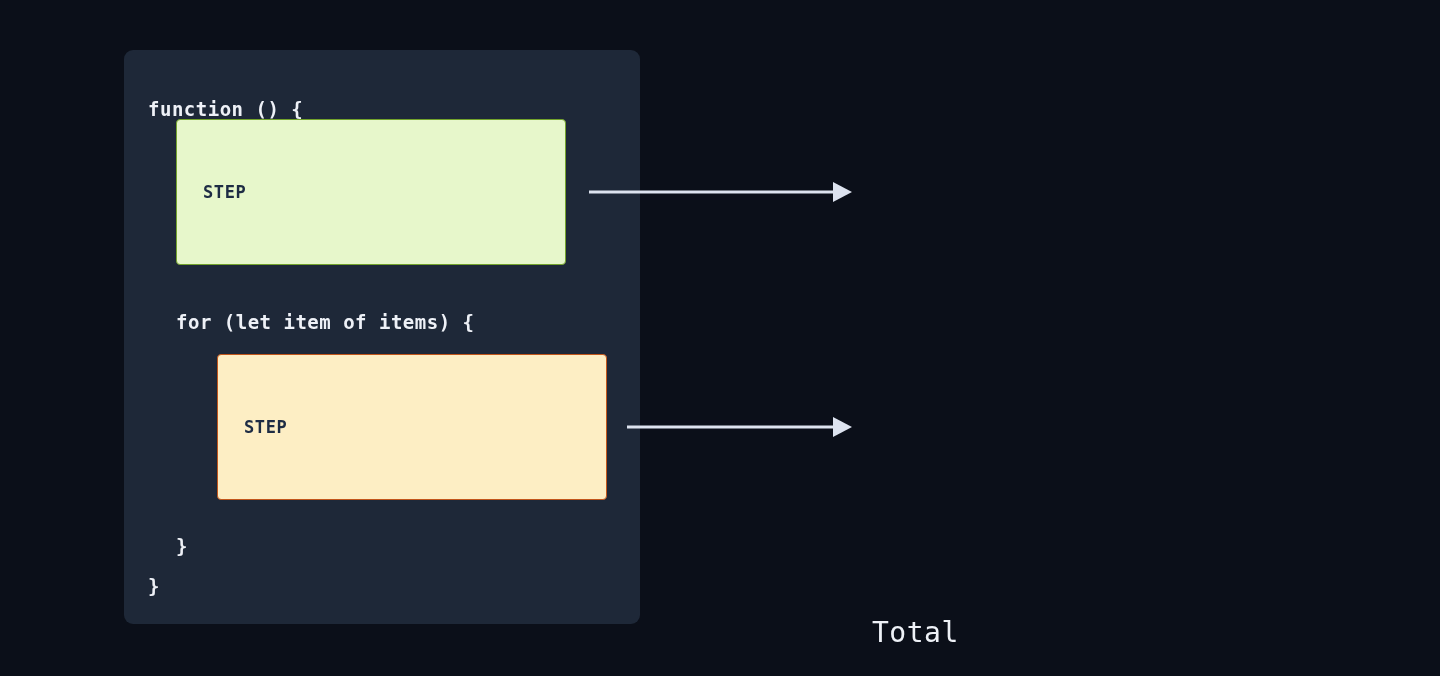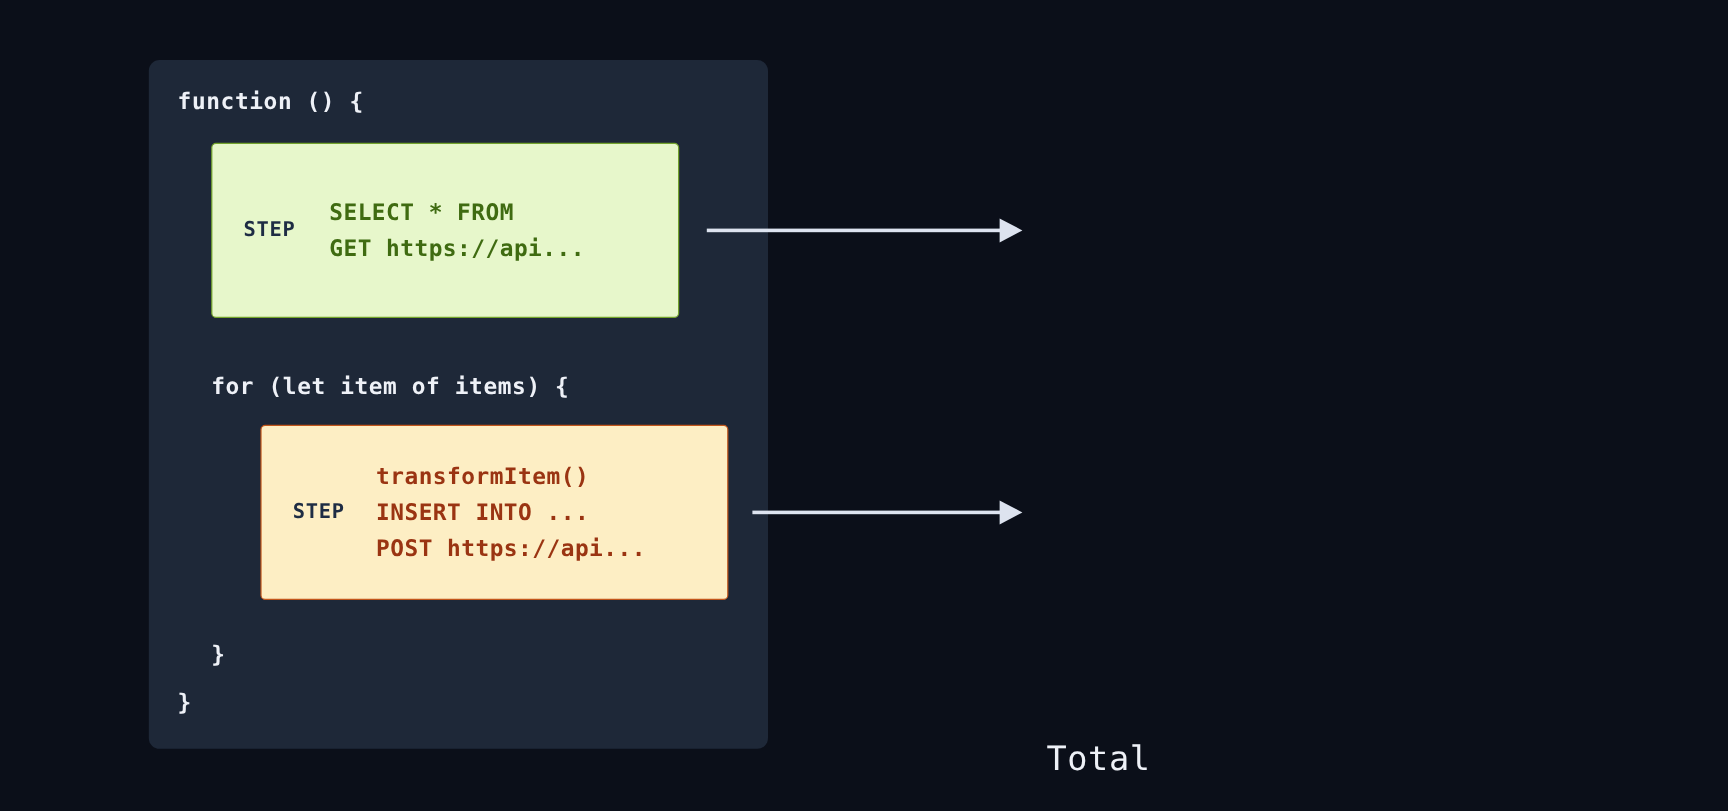--- a/index.html
+++ b/index.html
@@ -27,21 +27,21 @@
     border-radius: 9px;
   }
   .code-line {
     position: absolute;
     color: #eef1f7;
     font-weight: bold;
     font-size: 19px;
     letter-spacing: 0.5px;
     white-space: pre;
   }
-  .line-fn   { left: 24px;  top: 24px; }
+  .line-fn   { left: 24px;  top: 48px; }
   .line-for  { left: 52px;  top: 261px; }
   .line-close-inner { left: 52px; top: 485px; }
   .line-close-outer { left: 24px; top: 525px; }
 
   
   .step-block {
     position: absolute;
     border-radius: 4px;
     display: flex;
     align-items: center;
@@ -128,31 +128,26 @@
 <body>
 
 <div id="canvas">
 
   <div class="code-panel">
 
     <div class="code-line line-fn">function () {</div>
 
     <div class="step-block step-green">
       <div class="step-tag">STEP</div>
-      <div class="step-code"><span>SELECT * FROM</span>
-<span>GET https://api...</span></div>
     </div>
 
     <div class="code-line line-for">for (let item of items) {</div>
 
     <div class="step-block step-amber">
       <div class="step-tag">STEP</div>
-      <div class="step-code"><span>transformItem()</span>
-<span>INSERT INTO ...</span>
-<span>POST https://api...</span></div>
     </div>
 
     <div class="code-line line-close-inner">}</div>
 
     <div class="code-line line-close-outer">}</div>
 
   </div>
 
   <div class="arrow" id="arrow-1">
     <div class="shaft"></div>

